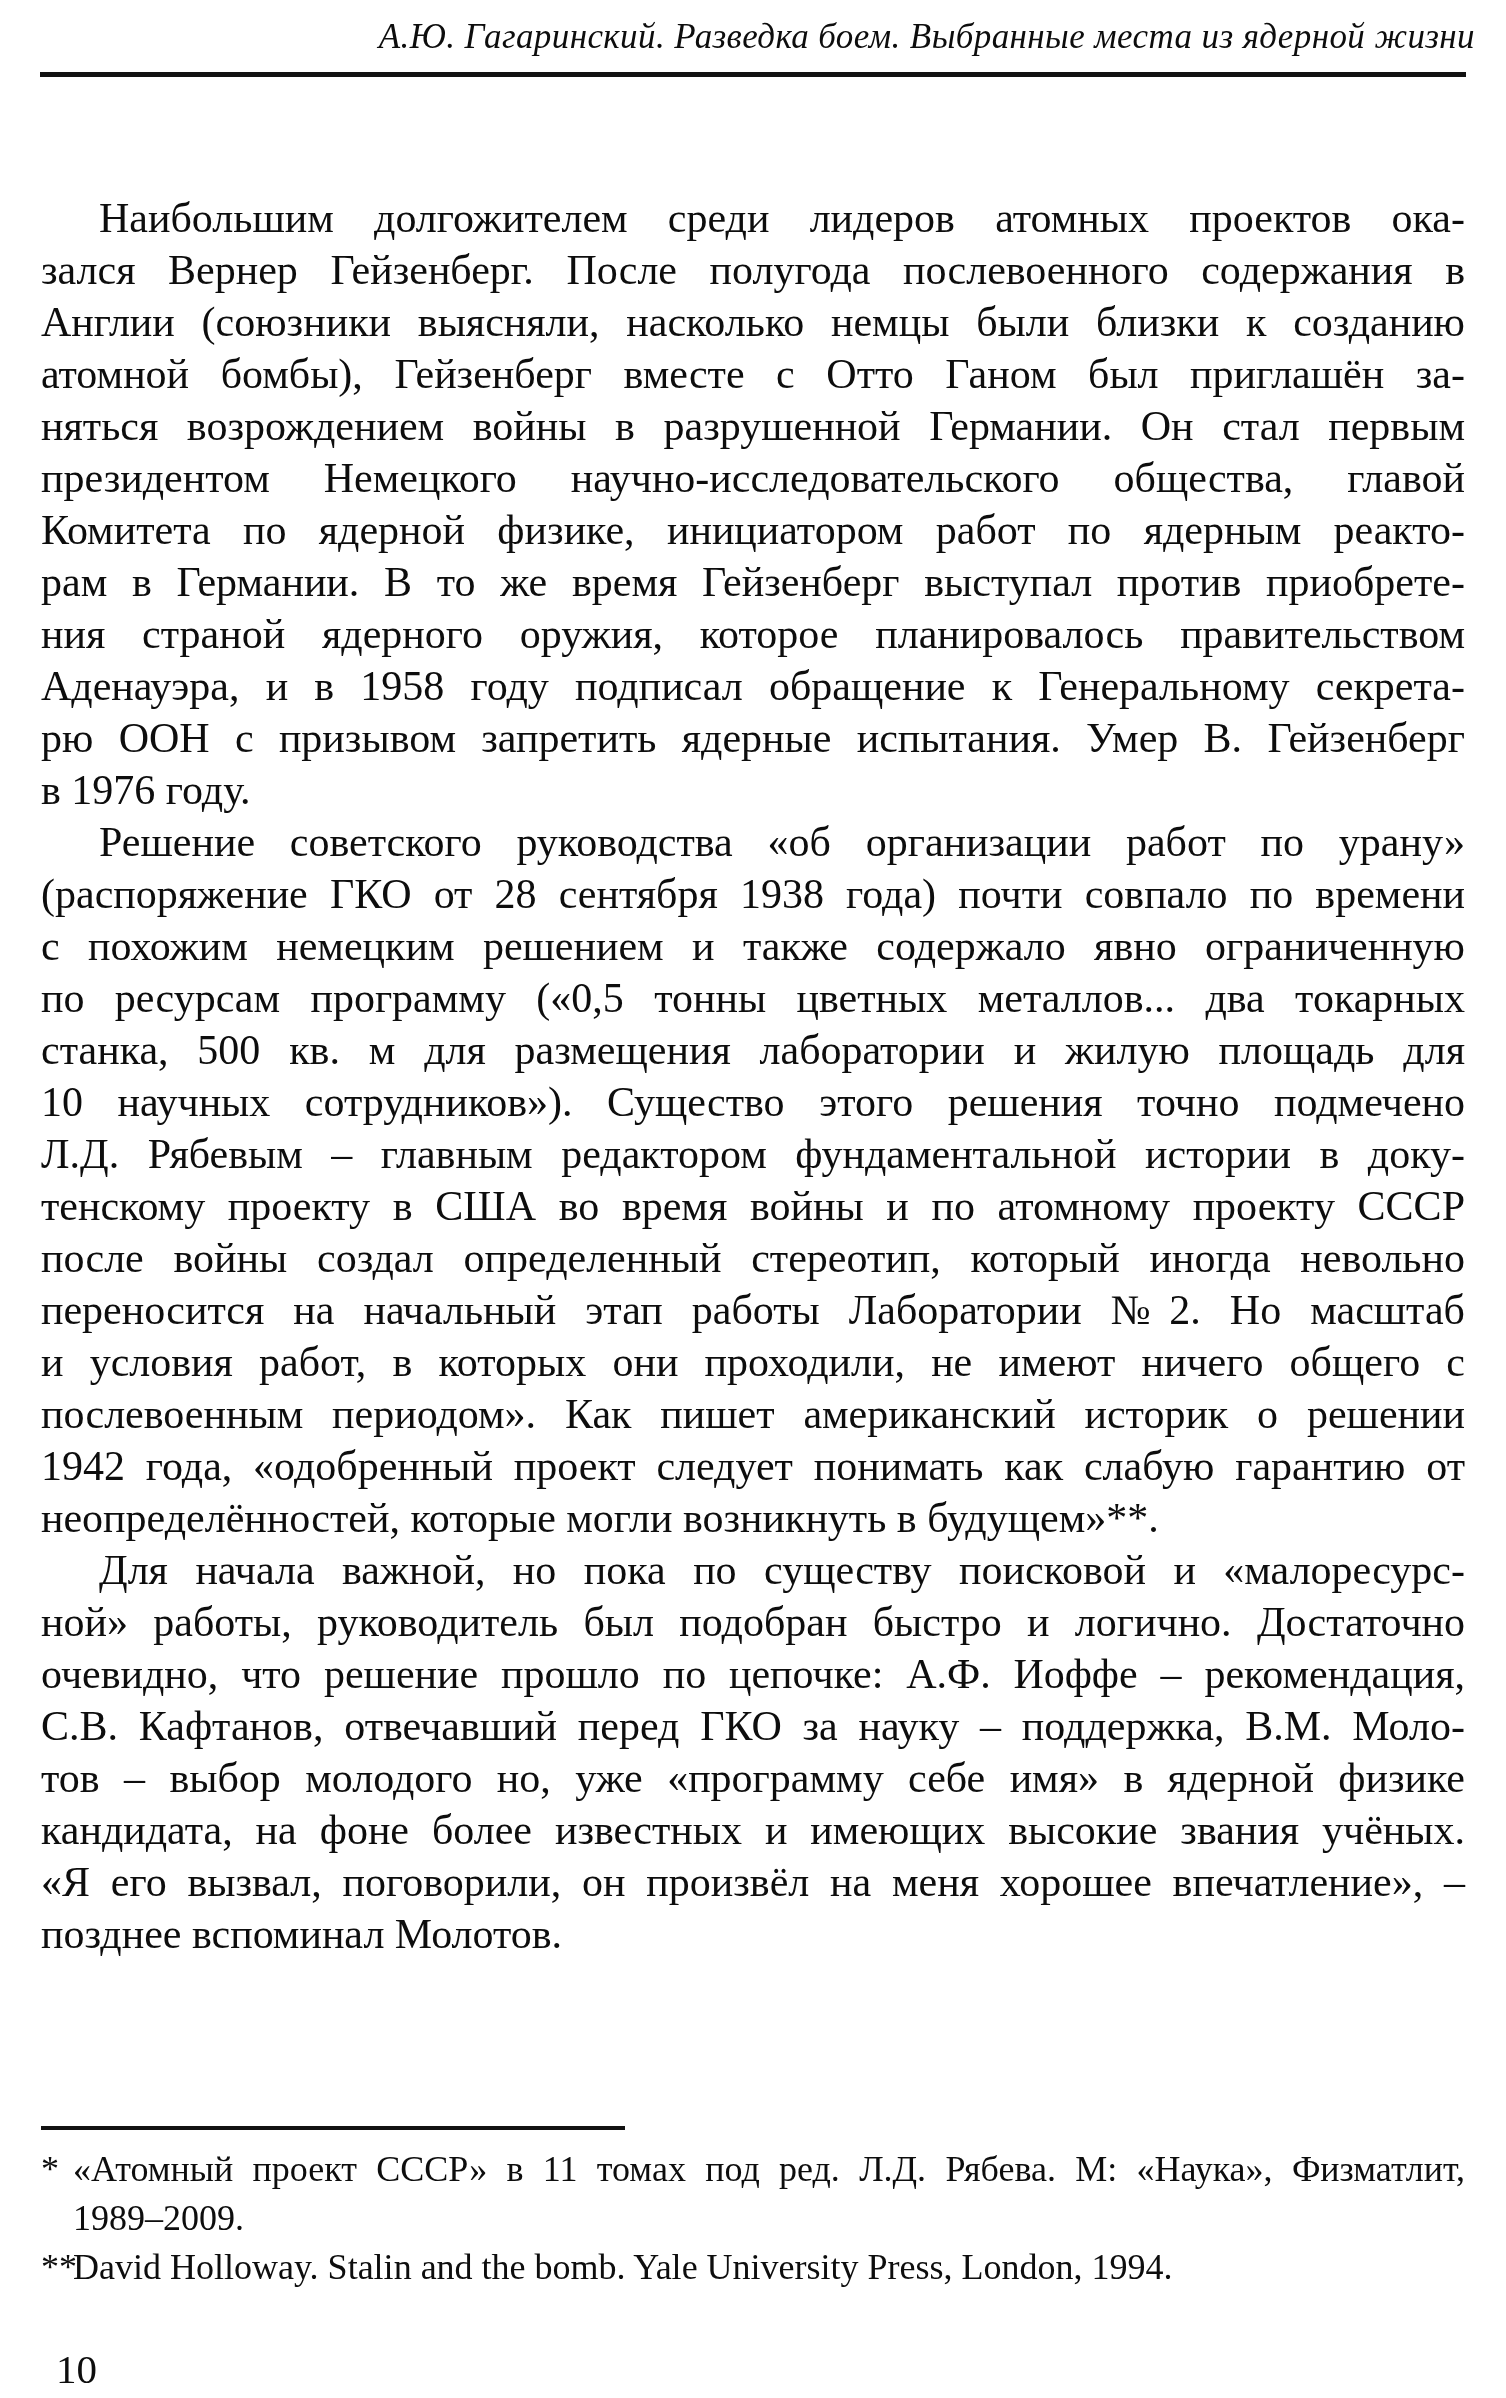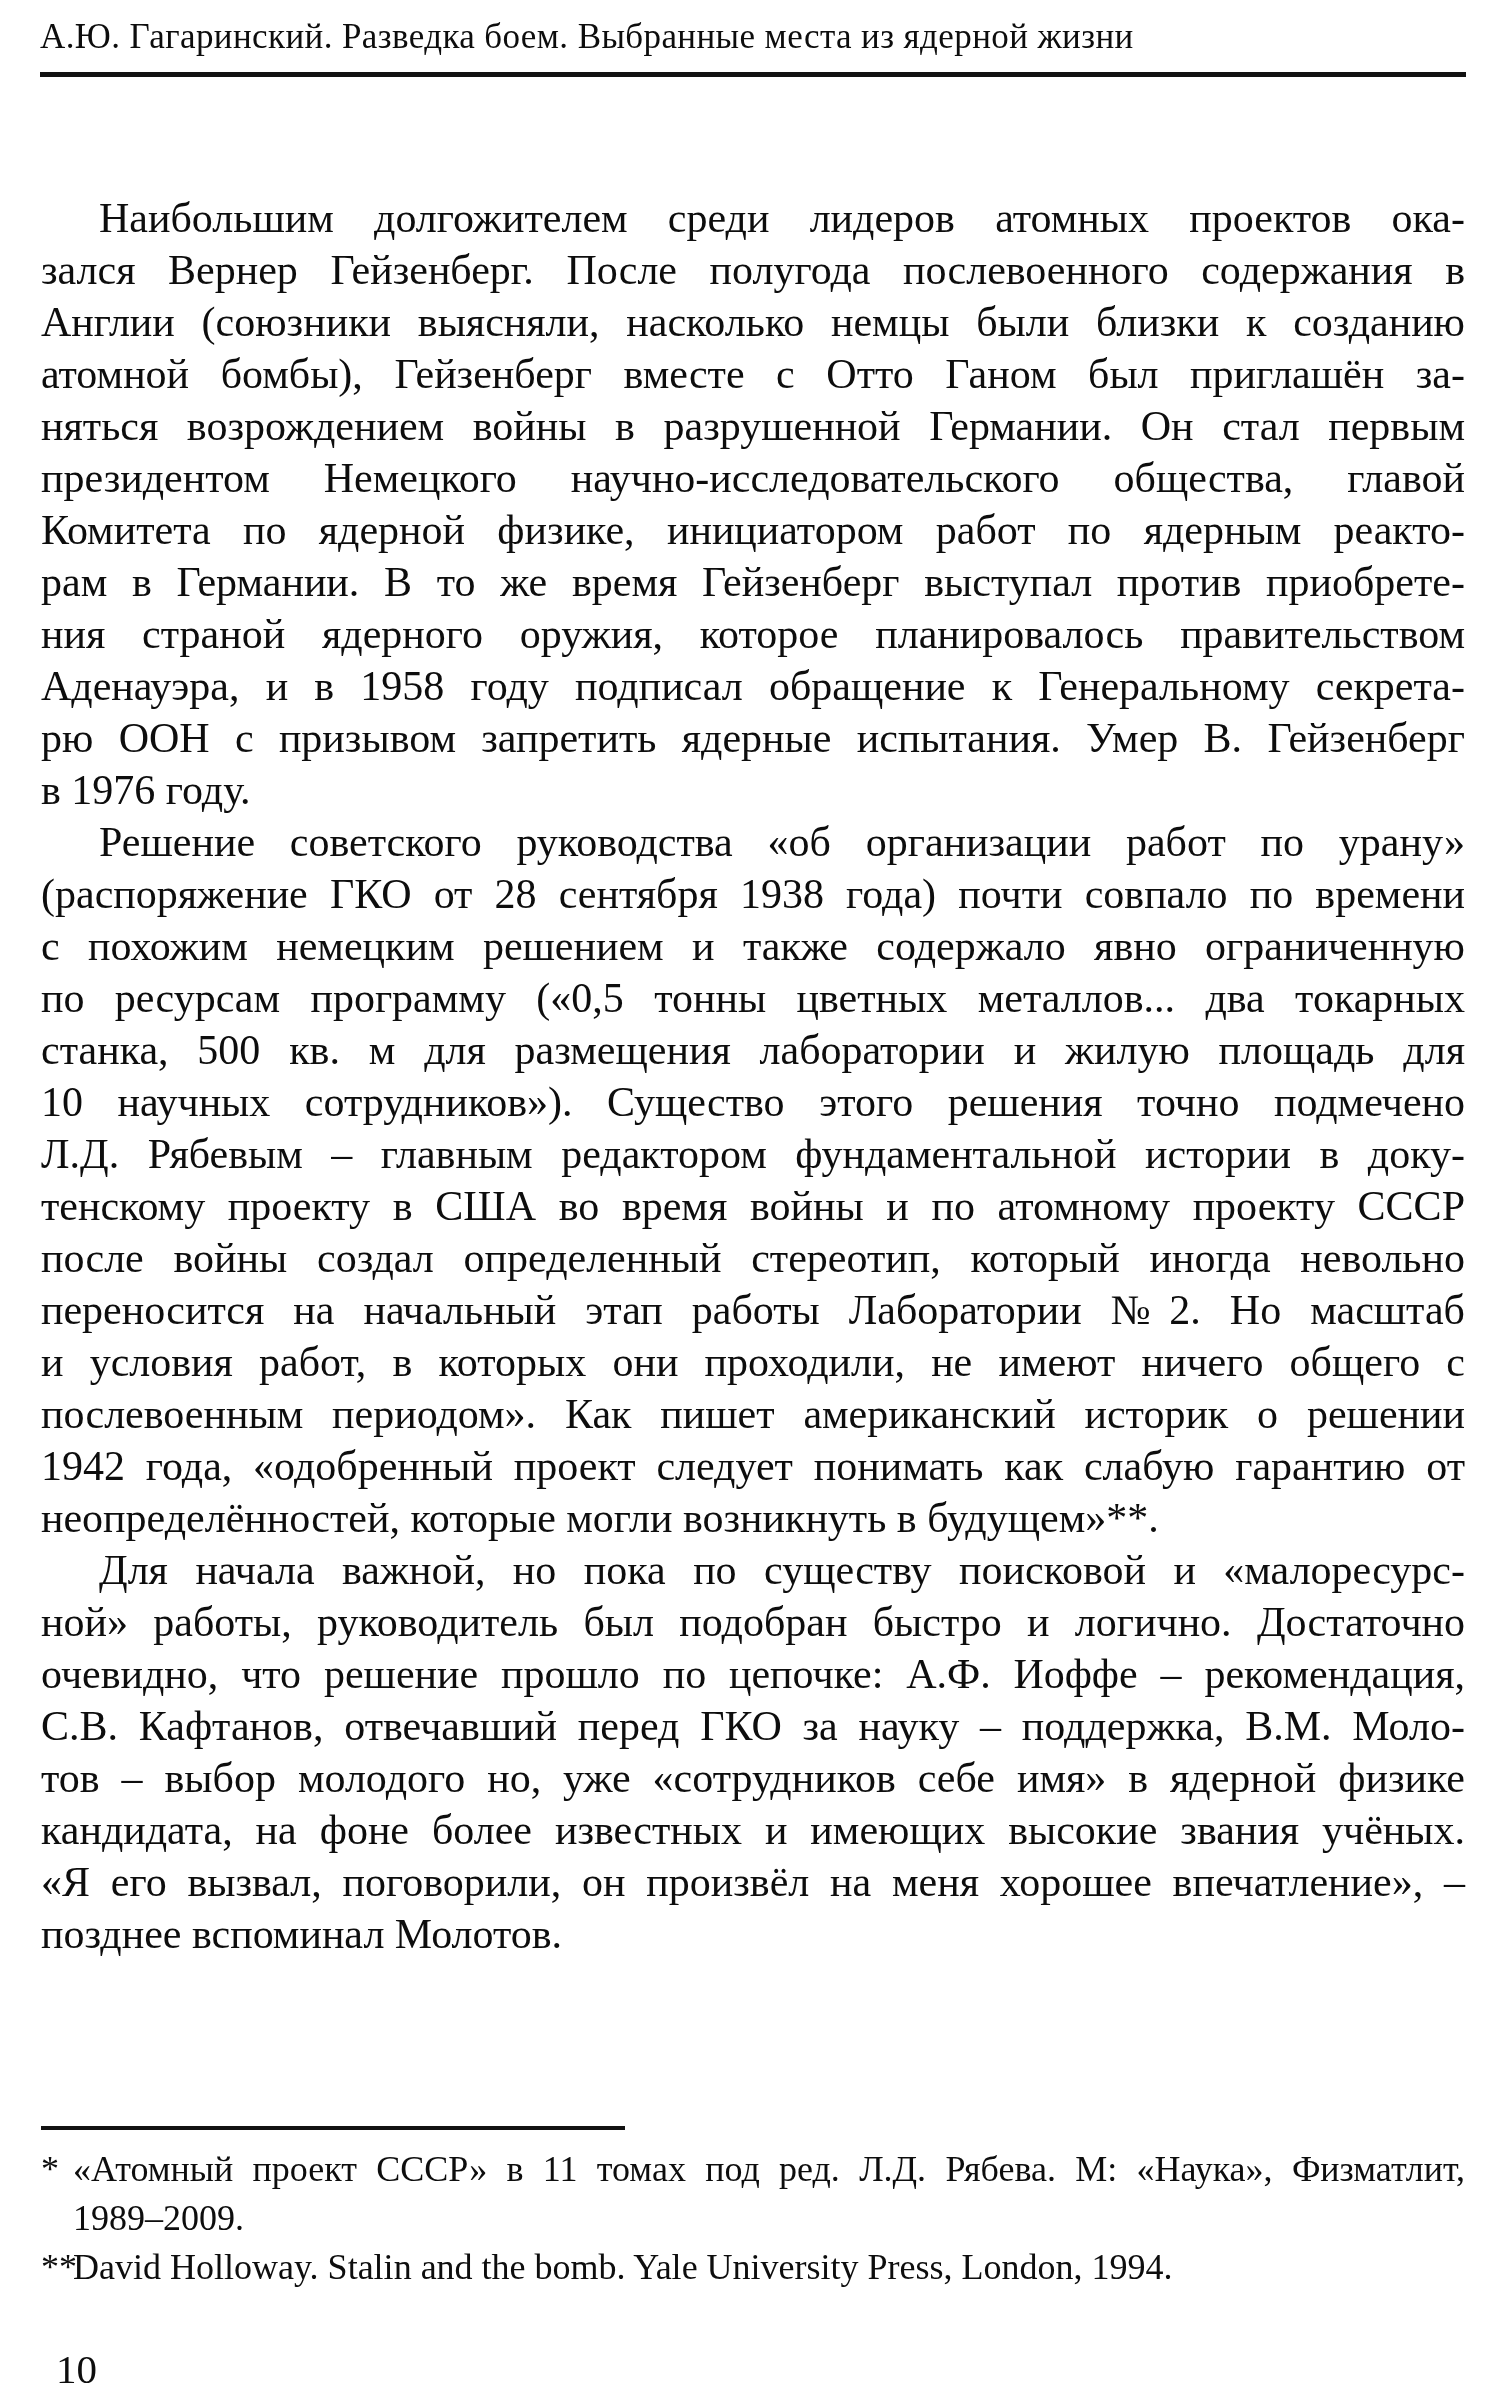--- a/index.html
+++ b/index.html
@@ -6,23 +6,25 @@
   .page{
     position:relative;
     width:1507px;height:2398px;
     background:#ffffff;
     color:#0d0d0d;
     font-family:"Liberation Serif","DejaVu Serif",serif;
     overflow:hidden;
   }
   .running-header{
     position:absolute;left:40px;top:17px;right:32px;
+    font-style:italic;
     font-size:35px;
     letter-spacing:0.4px;
     white-space:nowrap;
+    text-align:right;
   }
   .header-rule{
     position:absolute;left:40px;right:41px;top:72px;height:4.7px;
     background:#121212;
   }
   .body-text{
     position:absolute;left:41px;top:192px;width:1424px;
     font-size:42px;
     line-height:52px;
   }
@@ -97,21 +99,21 @@
         <div class="line">и условия работ, в которых они проходили, не имеют ничего общего с</div>
         <div class="line">послевоенным периодом». Как пишет американский историк о решении</div>
         <div class="line">1942 года, «одобренный проект следует понимать как слабую гарантию от</div>
         <div class="line">неопределённостей, которые могли возникнуть в будущем»**.</div>
       </div>
     <div class="para">
         <div class="line">Для начала важной, но пока по существу поисковой и «малоресурс-</div>
         <div class="line">ной» работы, руководитель был подобран быстро и логично. Достаточно</div>
         <div class="line">очевидно, что решение прошло по цепочке: А.Ф. Иоффе – рекомендация,</div>
         <div class="line">С.В. Кафтанов, отвечавший перед ГКО за науку – поддержка, В.М. Моло-</div>
-        <div class="line">тов – выбор молодого но, уже «сотрудников себе имя» в ядерной физике</div>
+        <div class="line">тов – выбор молодого но, уже «программу себе имя» в ядерной физике</div>
         <div class="line">кандидата, на фоне более известных и имеющих высокие звания учёных.</div>
         <div class="line">«Я его вызвал, поговорили, он произвёл на меня хорошее впечатление», –</div>
         <div class="line">позднее вспоминал Молотов.</div>
       </div>
   </div>
 
   <div class="footnotes">
     <div class="fn-rule"></div>
 
     <div class="footnote">

